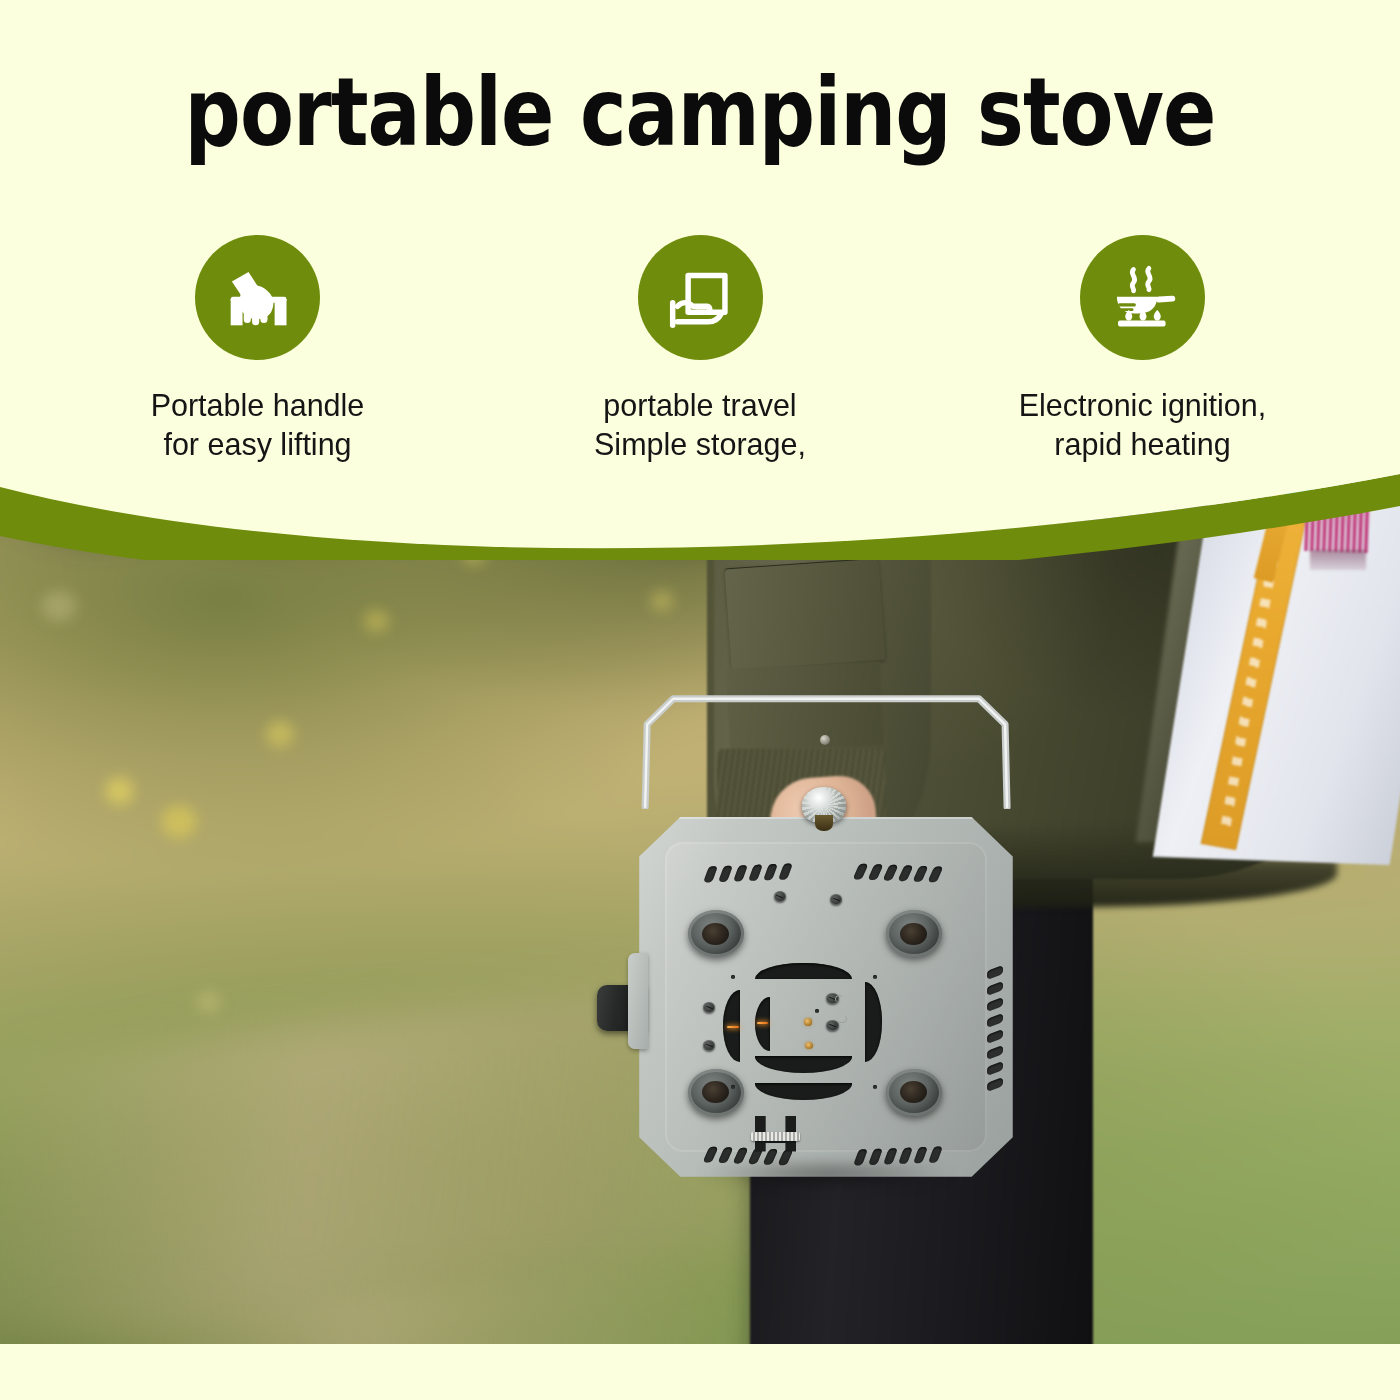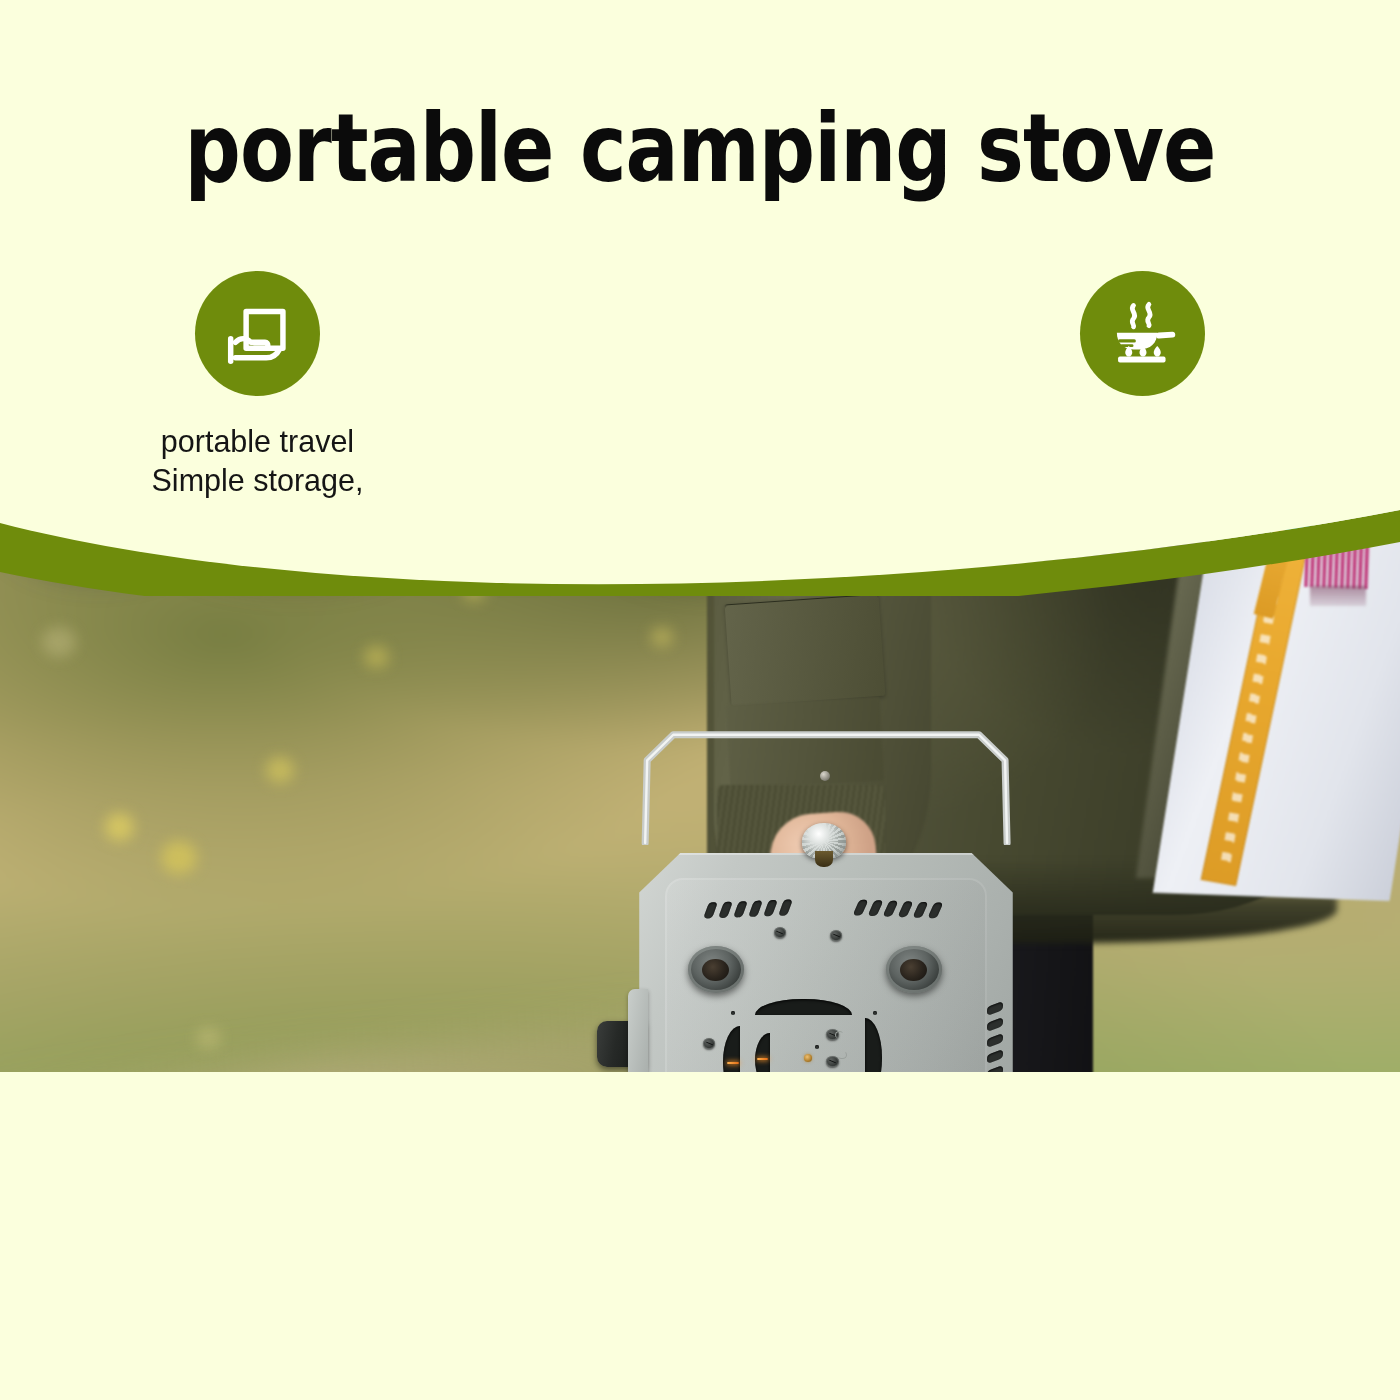--- a/index.html
+++ b/index.html
@@ -5,21 +5,21 @@
 <style>
   * { margin:0; padding:0; box-sizing:border-box; }
   html,body { width:1400px; height:1400px; overflow:hidden; }
   body {
     font-family:"Liberation Sans","DejaVu Sans",sans-serif;
     background:#FBFFDD;
     position:relative;
   }
 
   
-  #stage { position:absolute; inset:0; width:1400px; height:1036px; overflow:hidden;margin-top:36px; }
+  #stage { position:absolute; inset:0; width:1400px; height:1344px; overflow:hidden; }
 
   
   .photo {
     position:absolute; left:0; top:470px; width:1400px; height:930px;
     overflow:hidden;
     background:#b9a86a;
   }
   
   .meadow {
     position:absolute; inset:0;
@@ -531,20 +531,46 @@
 
       <path d="M0 0 L1400 0 L1400 474 C 950 560, 360 580, 0 487 Z" fill="#FBFFDD"></path>
     </svg>
 
     <div class="header-content">
 
       <div class="title">portable camping stove</div>
 
       <div class="features">
 
+        <div class="feature">
+          <div class="badge">
+            <svg viewBox="0 0 64 64">
+              <g fill="#FFFFFF">
+
+                <path d="M10 18 L24 10 L33 24 L20 33 Z"></path>
+
+                <path d="M18 26 C24 20, 34 20, 40 26 C46 31, 46 38, 43 44
+                         C40 49, 32 51, 26 49 C20 47, 16 41, 16 35 Z"></path>
+
+                <path d="M9 33 h10 v22 h-10 z"></path>
+                <path d="M46 33 h10 v22 h-10 z"></path>
+
+                <rect x="20" y="31" width="6" height="22" rx="3"></rect>
+                <rect x="27" y="31" width="6" height="24" rx="3"></rect>
+                <rect x="34" y="31" width="6" height="22" rx="3"></rect>
+
+                <rect x="9" y="31" width="47" height="5" rx="2"></rect>
+              </g>
+            </svg>
+          </div>
+          <div class="feat-text">
+            <span>Portable handle</span>
+            <span>for easy lifting</span>
+          </div>
+        </div>
 
         <div class="feature">
           <div class="badge">
             <svg viewBox="0 0 64 64">
               <g fill="none" stroke="#FFFFFF" stroke-width="4.6" stroke-linecap="round" stroke-linejoin="round">
 
                 <rect x="22" y="13" width="31" height="31"></rect>
 
                 <path d="M13 39 c4 -4, 9 -4, 13 0 h12 c3 0, 3 5, 0 5 h-9"></path>
                 <path d="M13 52 h26 c5 0, 9 -3, 11 -7"></path>
@@ -578,20 +604,22 @@
 
                 <rect x="11" y="51" width="40" height="5" rx="1.6"></rect>
 
                 <path d="M19 51 c-4 -3 -1 -7 1 -9 c2 2 5 6 1 9 z"></path>
                 <path d="M31 51 c-4 -3 -1 -7 1 -9 c2 2 5 6 1 9 z"></path>
                 <path d="M43 51 c-4 -3 -1 -7 1 -9 c2 2 5 6 1 9 z"></path>
               </g>
             </svg>
           </div>
           <div class="feat-text">
+            <span>Electronic ignition,</span>
+            <span>rapid heating</span>
           </div>
         </div>
 
       </div>
     </div>
   </div>
 
 </div>
 
 </body></html>

